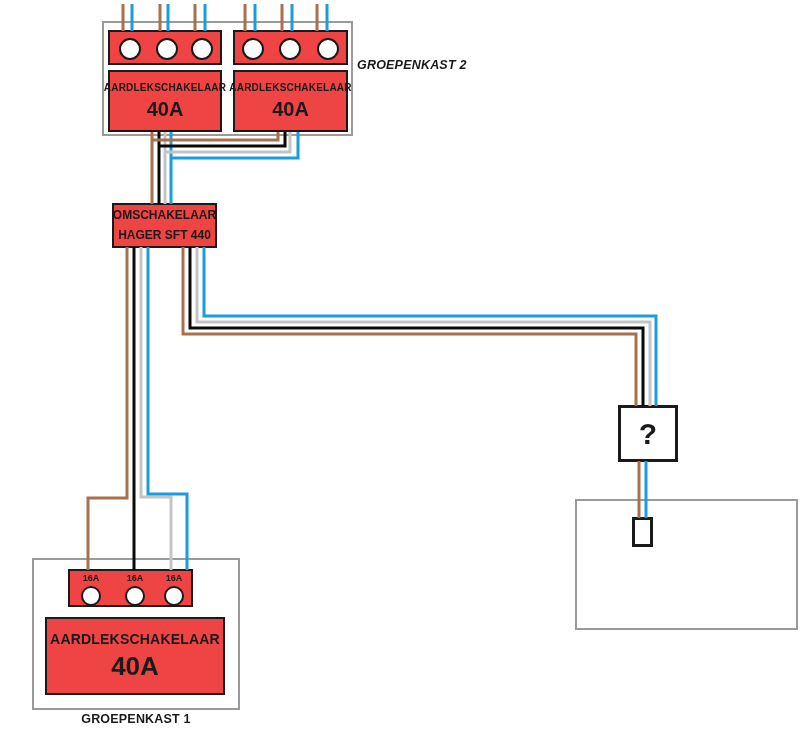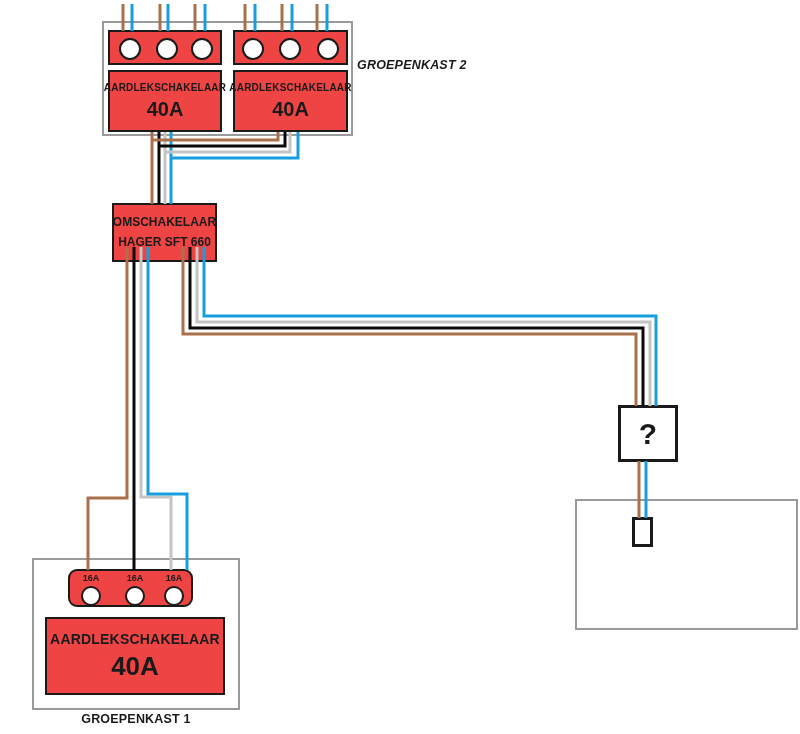--- a/index.html
+++ b/index.html
@@ -60,38 +60,38 @@
     <div class="lbl-rating">40A</div>
   </div>
 
   <div class="abs comp vcenter boxlayer" style="left:233px;top:70px;width:115px;height:62px;">
     <div class="lbl-sm">AARDLEKSCHAKELAAR</div>
     <div class="lbl-rating">40A</div>
   </div>
 
   <div class="abs caption" style="left:357px;top:58px;font-style:italic;">GROEPENKAST 2</div>
 
-  <div class="abs comp vcenter boxlayer" style="left:112px;top:203px;width:105px;height:59px;">
+  <div class="abs comp vcenter boxlayer" style="left:112px;top:203px;width:105px;height:45px;">
     <div class="omsch-line">OMSCHAKELAAR</div>
-    <div class="omsch-line">HAGER SFT 660</div>
+    <div class="omsch-line">HAGER SFT 440</div>
   </div>
 
   <div class="abs vcenter boxlayer" style="left:618px;top:405px;width:60px;height:57px;border:3px solid #1a1a1a;background:#fff;">
     <div class="qmark">?</div>
   </div>
 
   <div class="abs enclosure boxlayer" style="left:575px;top:499px;width:223px;height:131px;"></div>
   <div class="abs boxlayer" style="left:632px;top:517px;width:21px;height:30px;border:3px solid #1a1a1a;background:#fff;"></div>
   <div class="abs switch-text" style="left:660px;top:521px;">HOOFDSCHAKELAAR</div>
   <div class="abs switch-text" style="left:661px;top:537px;">230V / 40A</div>
   <div class="abs offgrid-title" style="left:575px;top:566px;width:205px;text-align:center;">OFF-GRID</div>
 
   <div class="abs enclosure boxlayer" style="left:32px;top:558px;width:208px;height:152px;"></div>
 
-  <div class="abs comp boxlayer" style="left:68px;top:569px;width:125px;height:38px;border-radius:9px;">
+  <div class="abs comp boxlayer" style="left:68px;top:569px;width:125px;height:38px;">
     <span class="b16" style="left:6px;top:2px;">16A</span>
     <span class="b16" style="left:50px;top:2px;">16A</span>
     <span class="b16" style="left:89px;top:2px;">16A</span>
     <span class="circle small" style="left:11px;top:15px;"></span>
     <span class="circle small" style="left:55px;top:15px;"></span>
     <span class="circle small" style="left:94px;top:15px;"></span>
   </div>
 
   <div class="abs comp vcenter boxlayer" style="left:45px;top:617px;width:180px;height:78px;">
     <div class="lbl-md">AARDLEKSCHAKELAAR</div>

